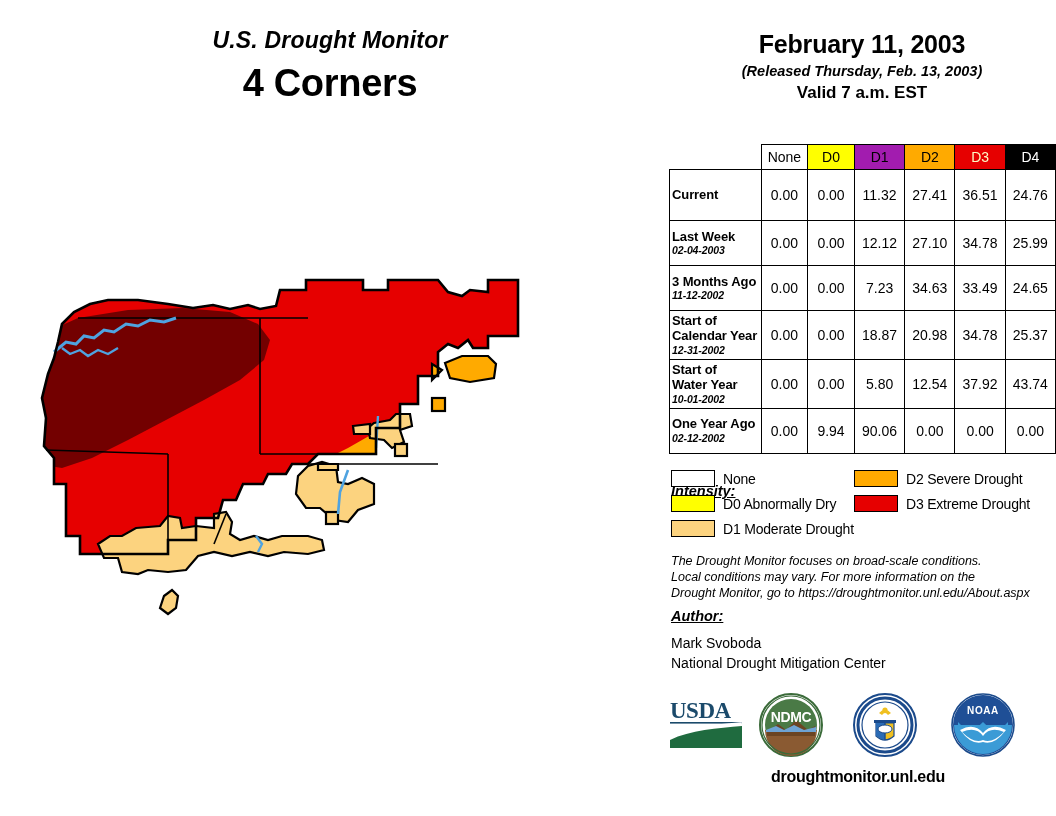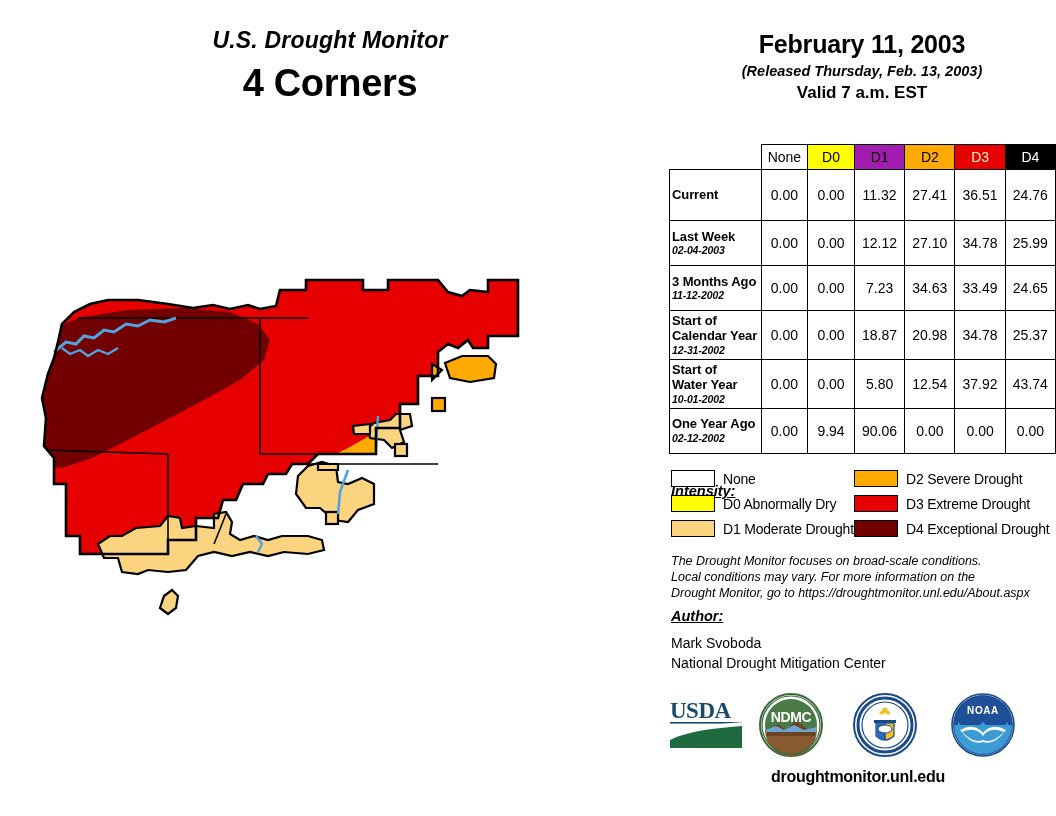--- a/index.html
+++ b/index.html
@@ -455,24 +455,20 @@
 
   <div class="legend-col" id="legend-right">
     <div class="legend-item">
       <span class="swatch" style="background:#ffaa00"></span>
       <span class="legend-label">D2 Severe Drought</span>
     </div>
     <div class="legend-item">
       <span class="swatch" style="background:#e60000"></span>
       <span class="legend-label">D3 Extreme Drought</span>
     </div>
-    <div class="legend-item">
-      <span class="swatch" style="background:#730000"></span>
-      <span class="legend-label">D4 Exceptional Drought</span>
-    </div>
   </div>
 
   <div id="disclaimer">
     <div>The Drought Monitor focuses on broad-scale conditions.</div>
     <div>Local conditions may vary. For more information on the</div>
     <div>Drought Monitor, go to https://droughtmonitor.unl.edu/About.aspx</div>
   </div>
 
   <div id="author-head">Author:</div>
   <div id="author-lines">

